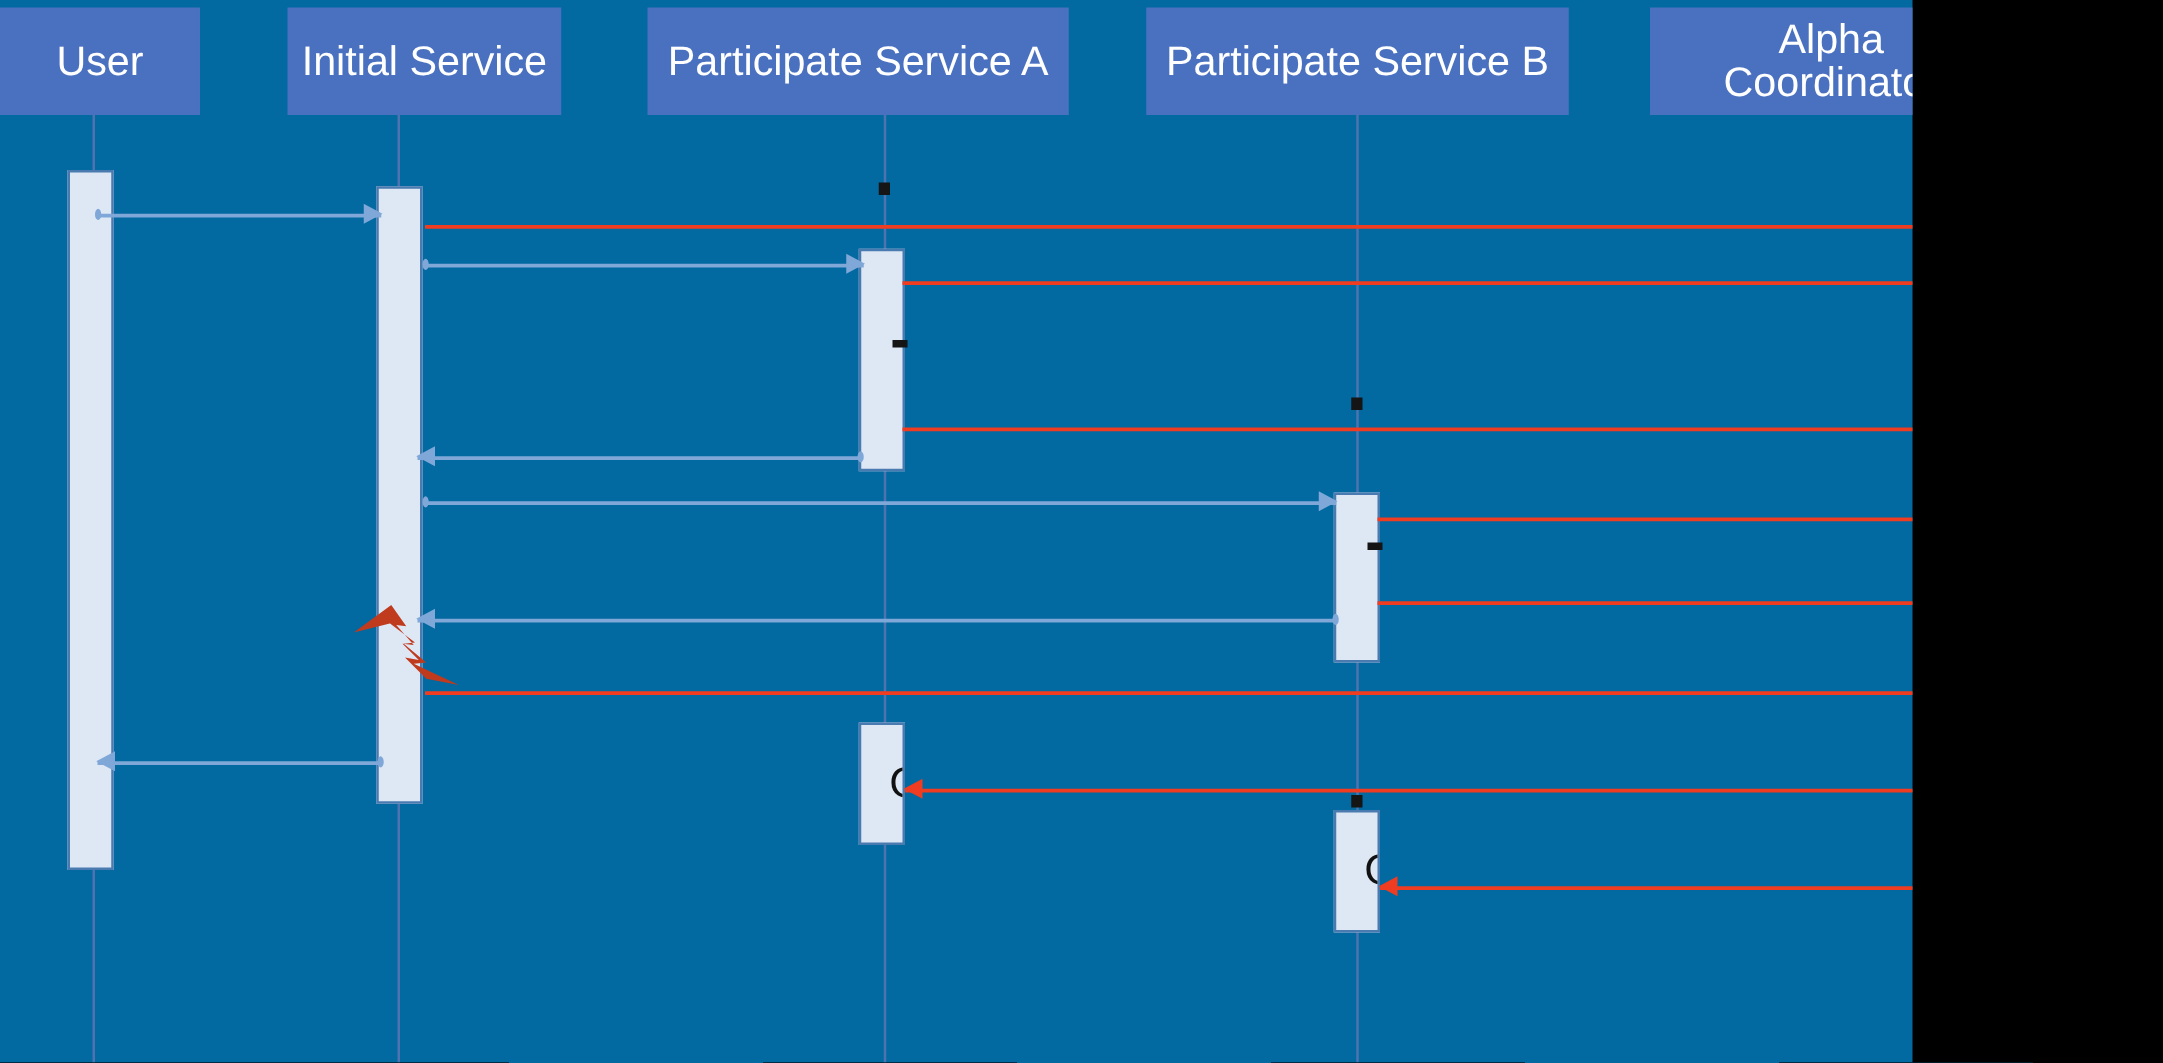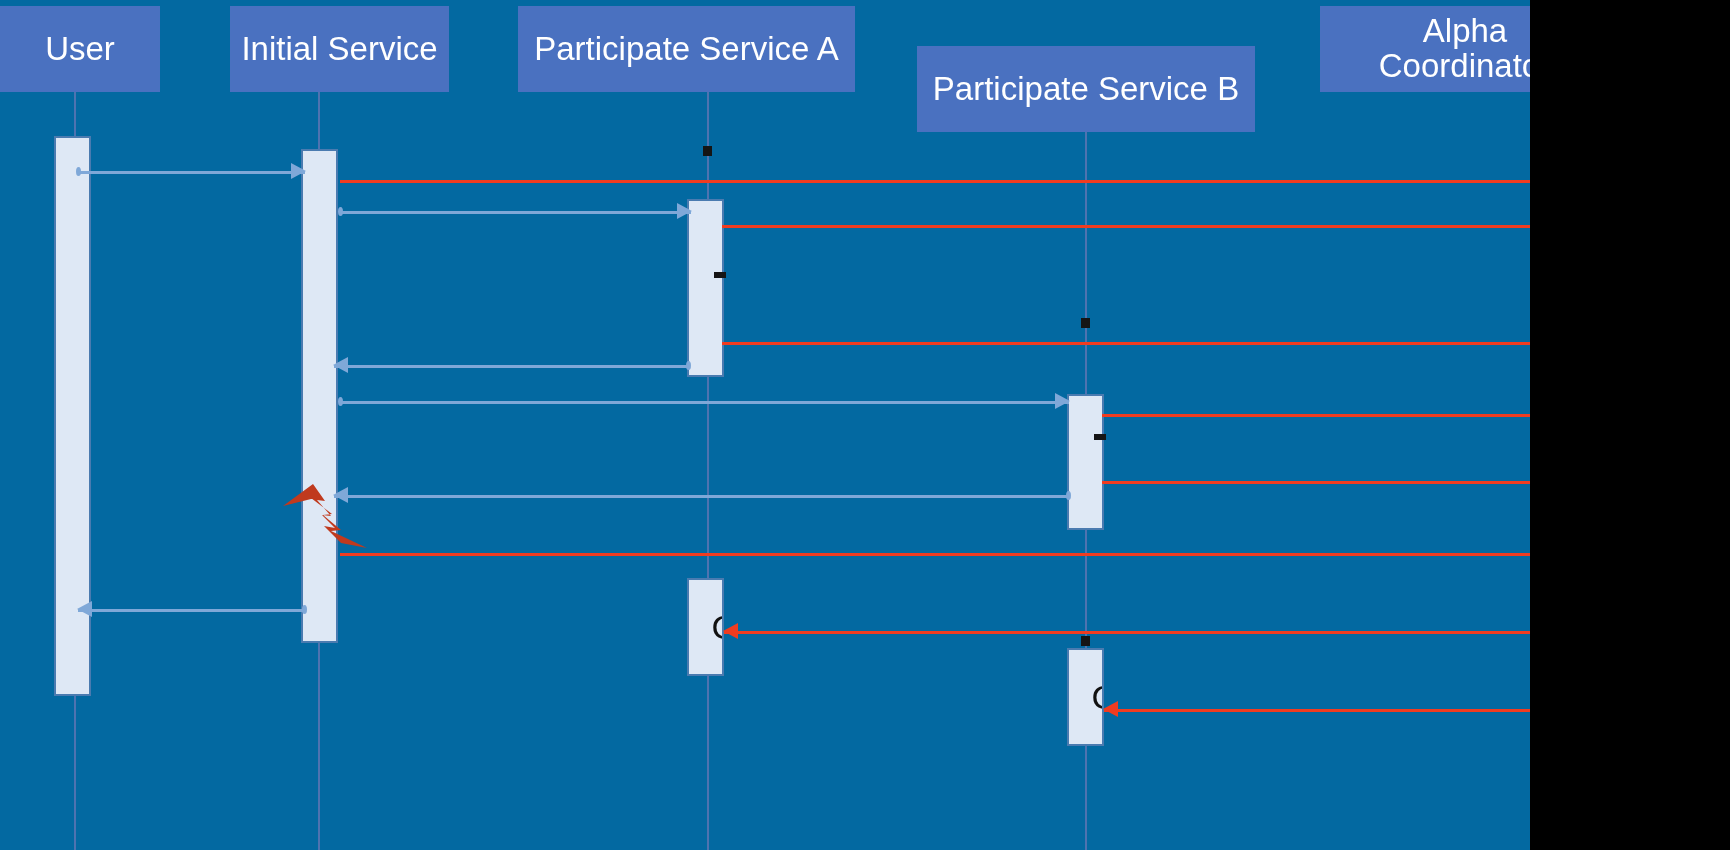--- a/index.html
+++ b/index.html
@@ -232,21 +232,21 @@
   </div>
 
   <div class="phead" style="left:518px;top:6px;width:337px;height:86px;">
     <span>Participate Service A</span>
   </div>
 
   <div class="phead" style="left:230px;top:6px;width:219px;height:86px;">
     <span>Initial Service</span>
   </div>
 
-  <div class="phead" style="left:917px;top:6px;width:338px;height:86px;margin-top:40px;">
+  <div class="phead" style="left:917px;top:6px;width:338px;height:86px;">
     <span>Participate Service B</span>
   </div>
 
   <div class="phead" style="left:1320px;top:6px;width:248px;height:86px;padding-left:48px;">
     <span>Alpha
 Coordinator</span>
   </div>
 
 </div>
 

